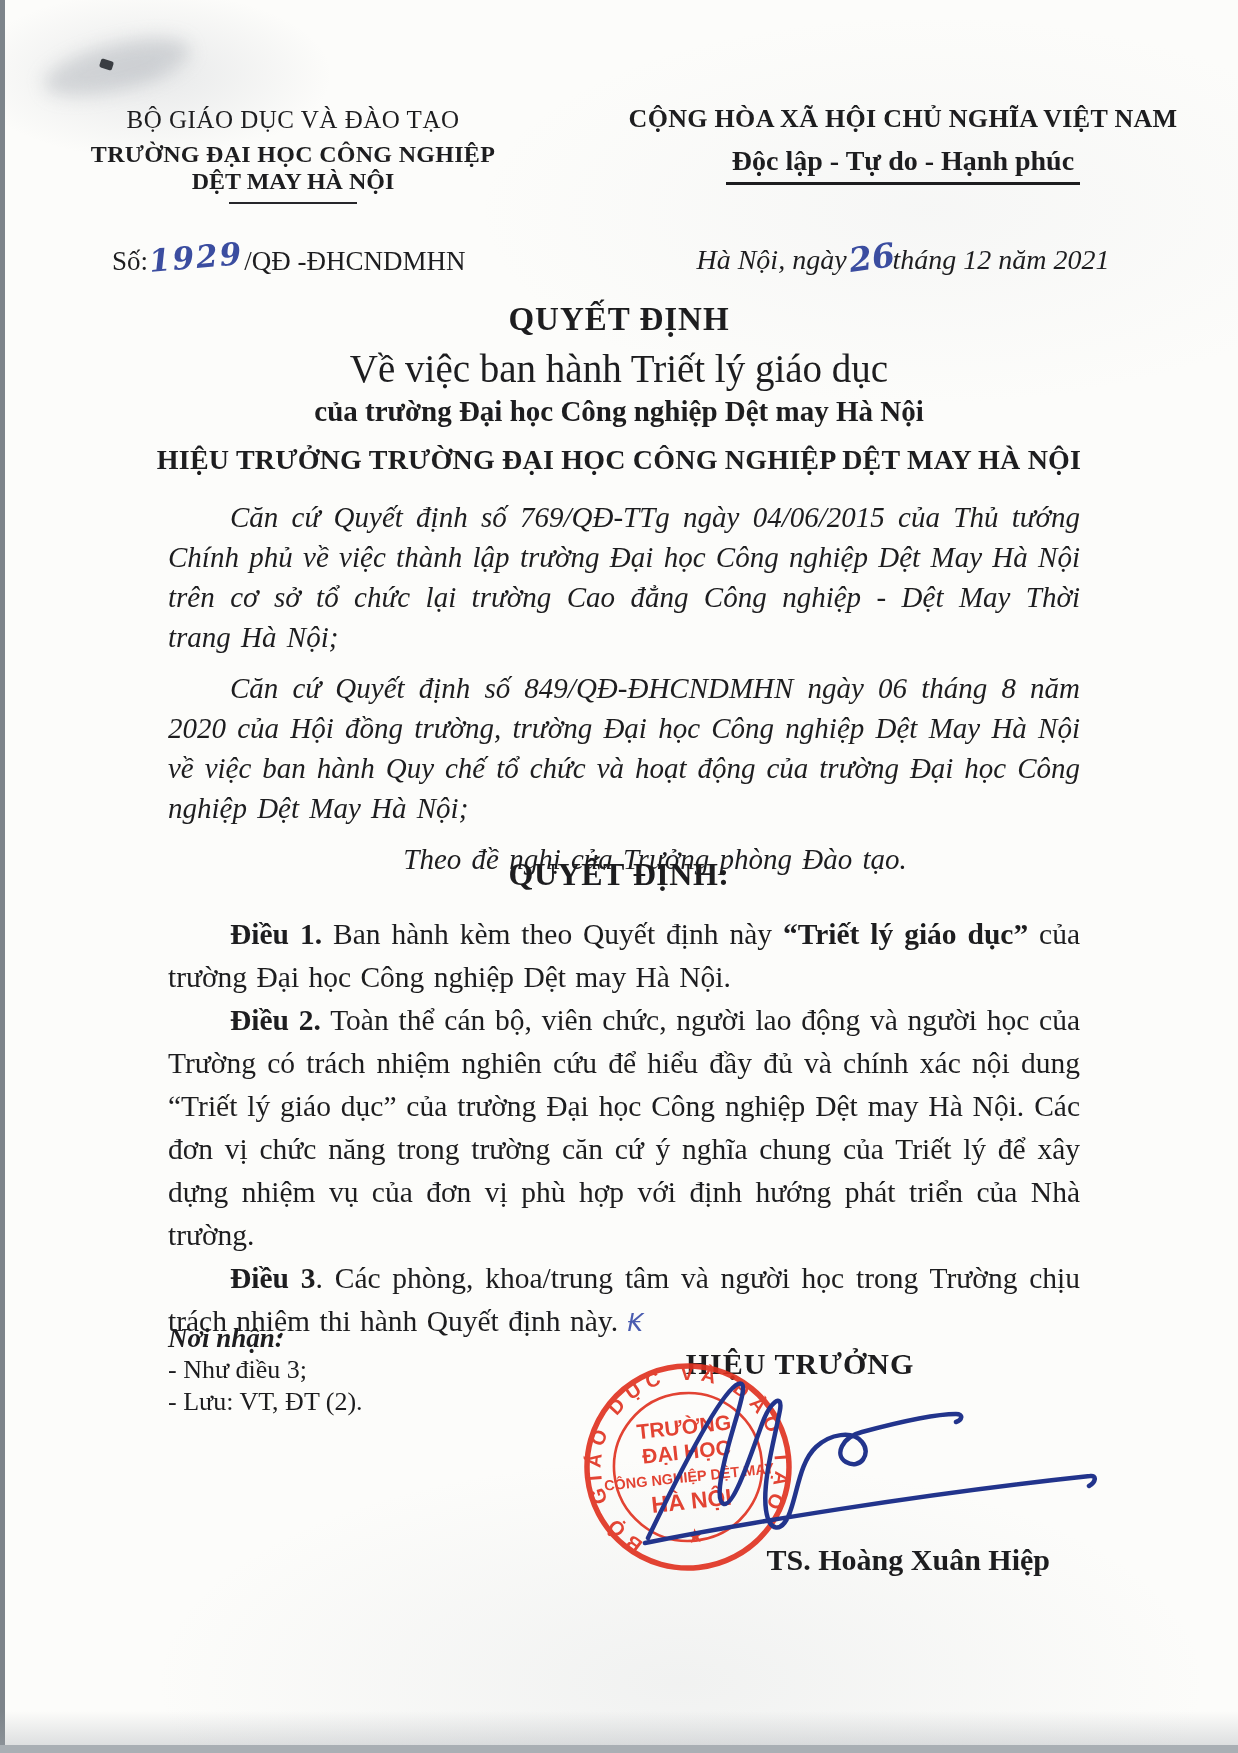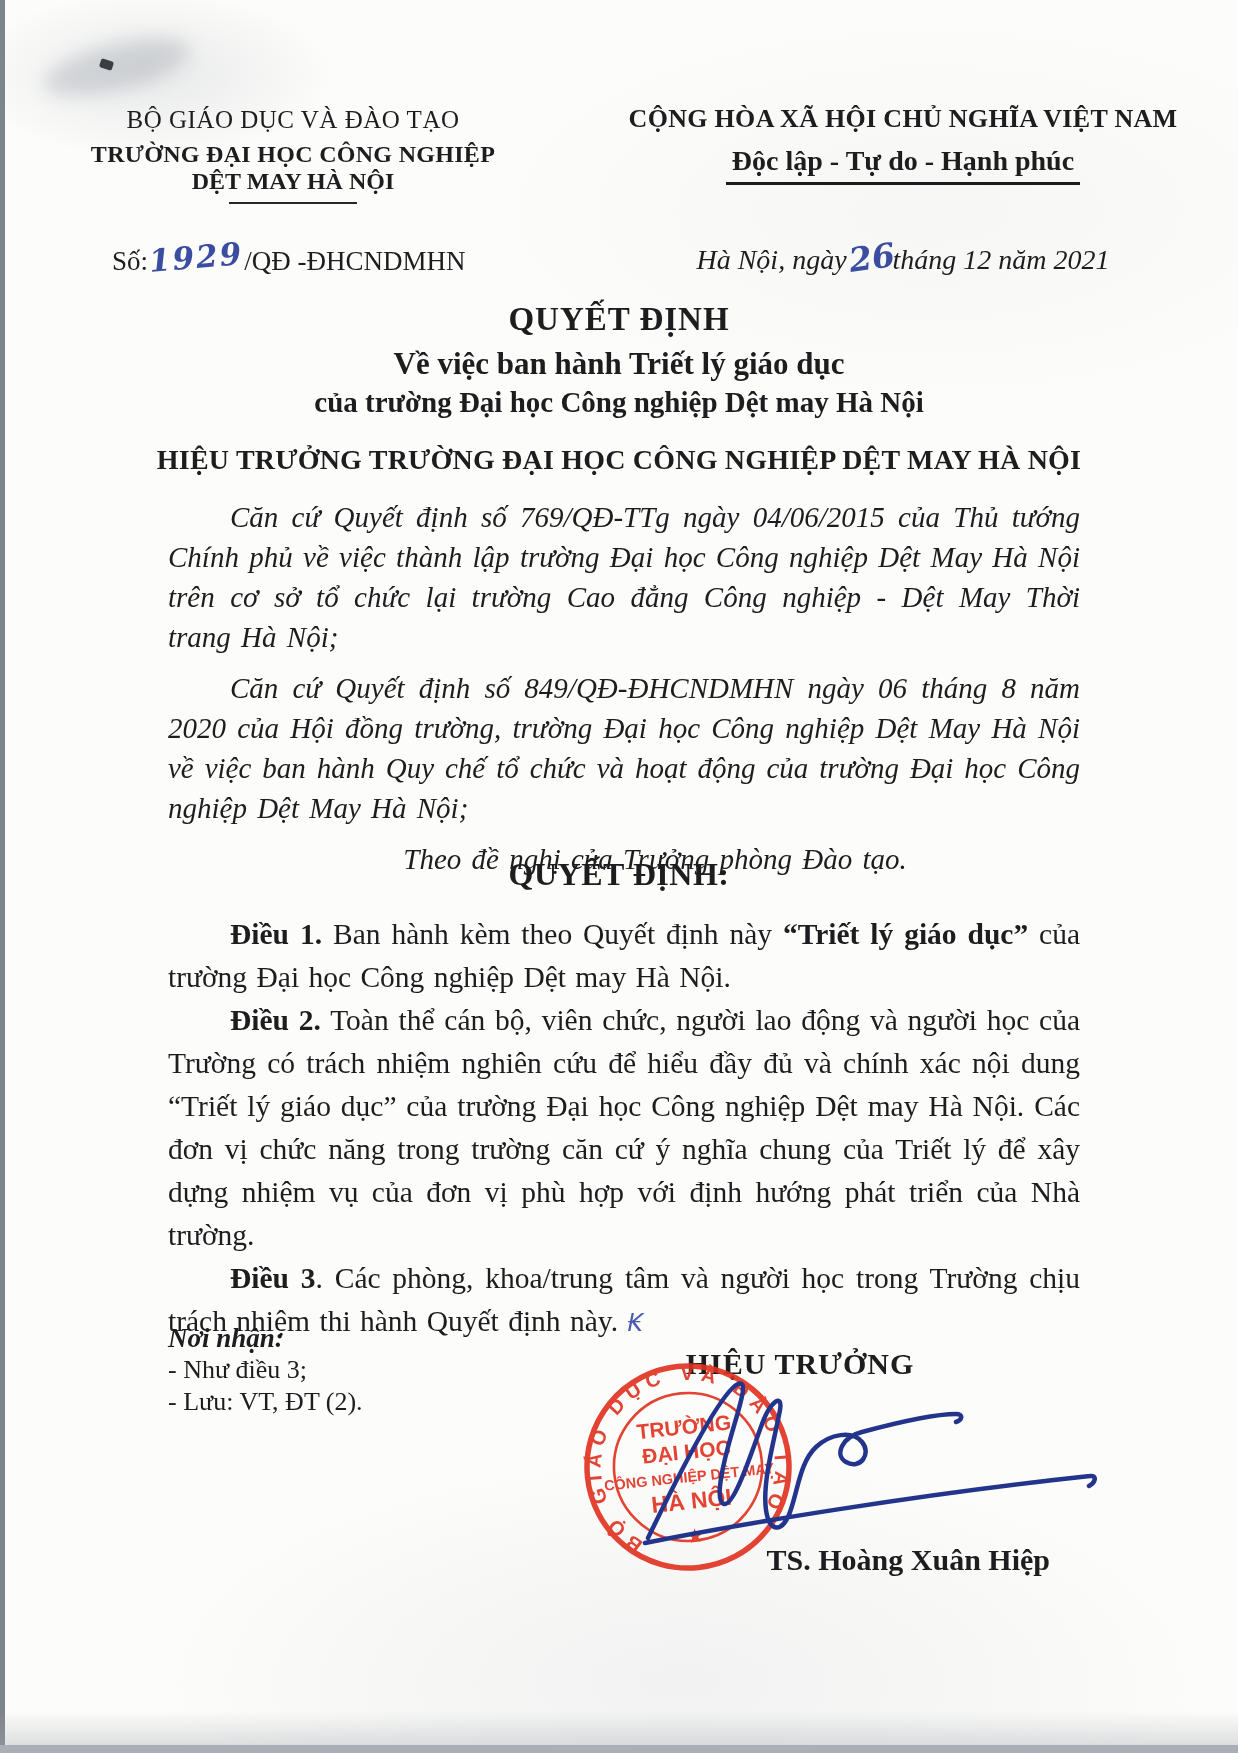--- a/index.html
+++ b/index.html
@@ -31,21 +31,21 @@
   .hand-day{font-size:33px;transform:rotate(-8deg);margin:0 -2px 0 2px;}
 
   .hdr-right{position:absolute;top:104px;left:618px;width:570px;text-align:center;}
   .hr1{font-size:26px;font-weight:bold;letter-spacing:.3px;text-align:center;}
   .hr2{font-size:28px;font-weight:bold;margin-top:11px;display:inline-block;padding:0 6px 5px;border-bottom:3px solid #1d1d1f;}
   .date-line{position:absolute;top:238px;left:618px;width:570px;text-align:center;font-style:italic;font-size:28px;white-space:nowrap;}
 
   
   .title-block{position:absolute;top:301px;left:0;width:100%;text-align:center;}
   .t1{font-size:33px;font-weight:bold;letter-spacing:1px;}
-  .t2{font-size:31px;font-weight:bold;margin-top:8px;}
+  .t2{font-size:39px;font-weight:normal;margin-top:8px;}
   .t3{font-size:29px;font-weight:bold;margin-top:4px;}
   .issuer{position:absolute;top:444px;left:0;width:100%;text-align:center;font-weight:bold;font-size:28px;letter-spacing:.2px;}
 
   
   .preamble{position:absolute;top:497px;left:168px;width:912px;}
   .preamble p{font-style:italic;font-size:29px;line-height:40px;text-align:justify;text-indent:62px;margin:0 0 11px 0;word-spacing:3px;}
   .preamble p:last-child{text-align:center;}
   .decision-heading{position:absolute;top:856px;left:0;width:100%;text-align:center;font-weight:bold;font-size:32px;letter-spacing:.5px;}
   .articles{position:absolute;top:913px;left:168px;width:912px;}
   .articles p{font-size:29.5px;line-height:43px;text-align:justify;text-indent:62px;margin:0;word-spacing:2px;}

